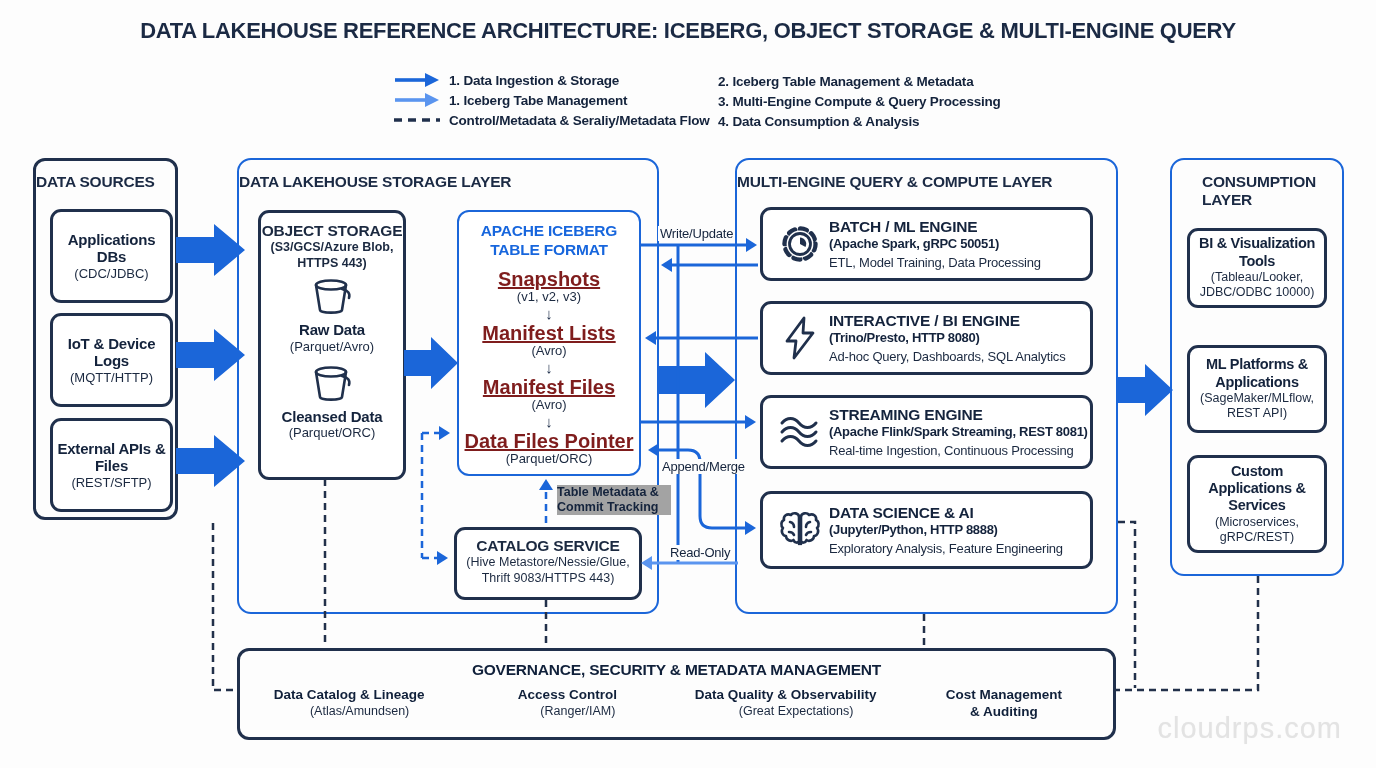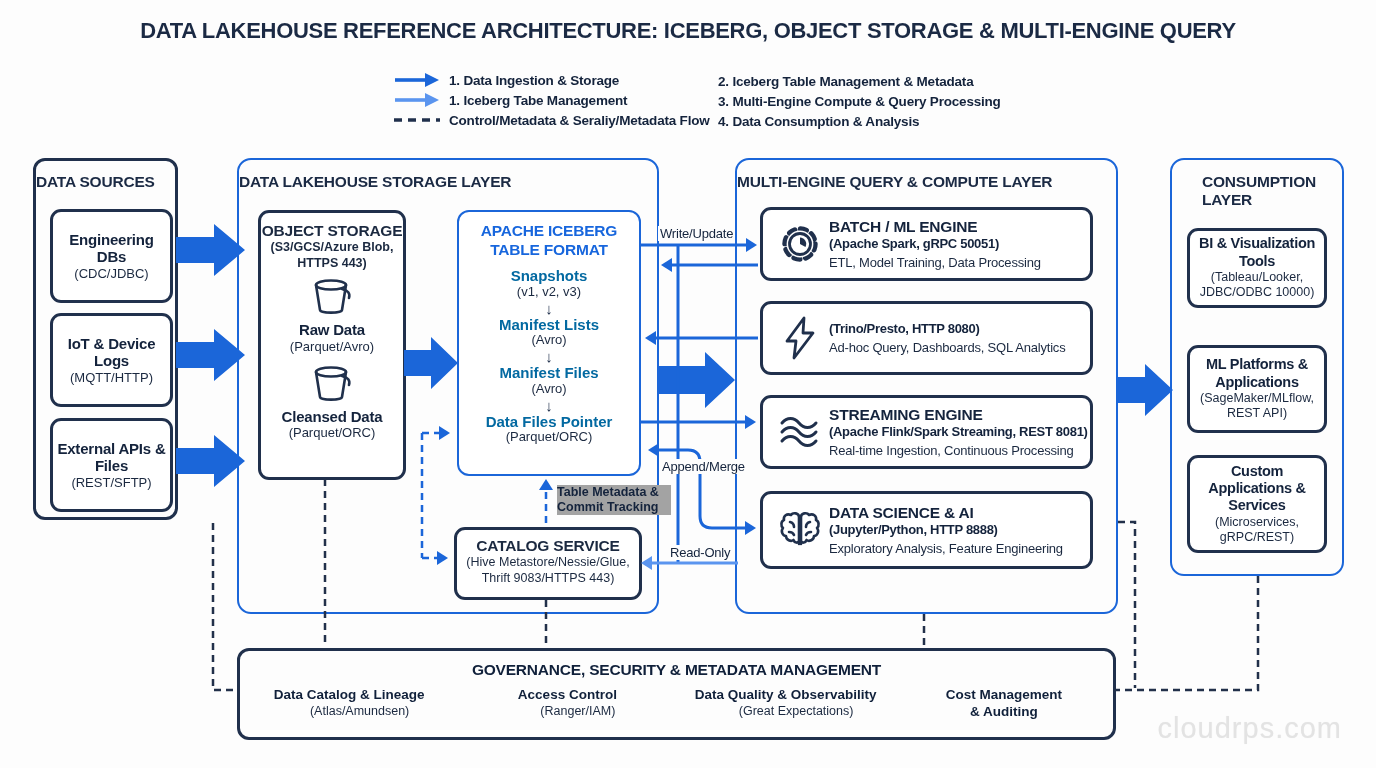--- a/index.html
+++ b/index.html
@@ -33,21 +33,21 @@
   .centered{display:flex;flex-direction:column;align-items:center;justify-content:center;text-align:center;}
   
   .src-box{left:14px;width:113px;padding:4px 2px;}
   
   .os-box{left:19px;top:50px;width:142px;height:264px;text-align:center;}
   .os-title{font-size:15.5px;font-weight:800;margin-top:9px;letter-spacing:-0.2px;}
   .os-sub{font-size:12.5px;font-weight:700;line-height:1.25;padding:0 8px;}
   
   .ice-box{left:218px;top:50px;width:180px;height:262px;text-align:center;border:2.5px solid #1b66d9;border-radius:12px;background:#fff;}
   .ice-title{font-size:15.5px;font-weight:800;color:#1766dd;line-height:1.2;margin-top:10px;letter-spacing:-0.2px;}
-  .ice-step-name{font-size:15px;font-weight:800;color:#0369a1;line-height:1.1;}
+  .ice-step-name{font-size:20px;font-weight:800;color:#7f1d1d;line-height:1.1;text-decoration:underline;}
   .ice-step-detail{font-size:13px;color:#1b2940;line-height:1.15;}
   .ice-arrow{font-size:15px;font-weight:800;color:#20304c;line-height:1;margin:1px 0;}
   
   .catalog-box{left:215px;top:367px;width:182px;height:67px;text-align:center;}
   .cat-title{font-size:15.5px;font-weight:800;margin-top:7px;letter-spacing:-0.2px;}
   .cat-sub{font-size:12.5px;line-height:1.25;}
   .catalog-note{left:557px;top:485px;width:114px;font-size:12.5px;font-weight:800;color:#14233c;line-height:1.2;background:#a3a3a3;}
   
   .engine-box{left:23px;width:333px;display:flex;align-items:center;padding-left:8px;box-sizing:border-box;}
   .engine-icon{flex:0 0 58px;display:flex;align-items:center;justify-content:center;}
@@ -103,21 +103,21 @@
 </div>
 <div class="abs legend-right">
   <span class="legend-label">2. Iceberg Table Management &amp; Metadata</span>
   <span class="legend-label">3. Multi-Engine Compute &amp; Query Processing</span>
   <span class="legend-label">4. Data Consumption &amp; Analysis</span>
 </div>
 
 <div class="abs panel-navy z2" style="left:33px;top:158px;width:139px;height:356px;">
   <div class="layer-title" style="margin-top:12px;">DATA SOURCES</div>
   <div class="abs inner-navy centered src-box" style="top:48px;height:80px;">
-    <span class="b-name">Engineering DBs</span>
+    <span class="b-name">Applications DBs</span>
     <span class="b-detail">(CDC/JDBC)</span>
   </div>
   <div class="abs inner-navy centered src-box" style="top:152px;height:80px;">
     <span class="b-name">IoT &amp; Device Logs</span>
     <span class="b-detail">(MQTT/HTTP)</span>
   </div>
   <div class="abs inner-navy centered src-box" style="top:257px;height:80px;">
     <span class="b-name">External APIs &amp; Files</span>
     <span class="b-detail">(REST/SFTP)</span>
   </div>
@@ -202,20 +202,21 @@
     </div>
   </div>
 
   <div class="abs inner-navy engine-box" style="top:141px;height:74px;">
     <div class="engine-icon">
       <svg width="44" height="46" viewBox="0 0 44 46">
         <path d="M26 3 L9 26 h9 L16 43 L35 18 h-10 Z" fill="none" stroke="#20304c" stroke-width="2.8" stroke-linejoin="round"></path>
       </svg>
     </div>
     <div class="engine-text">
+      <div class="eng-title">INTERACTIVE / BI ENGINE</div>
       <div class="eng-sub">(Trino/Presto, HTTP 8080)</div>
       <div class="eng-desc">Ad-hoc Query, Dashboards, SQL Analytics</div>
     </div>
   </div>
 
   <div class="abs inner-navy engine-box" style="top:235px;height:74px;">
     <div class="engine-icon">
       <svg width="46" height="40" viewBox="0 0 46 40">
         <g fill="none" stroke="#20304c" stroke-width="3" stroke-linecap="round">
           <path d="M5 11 c5 -6 12 -6 17 0 c5 6 12 6 17 0"></path>

